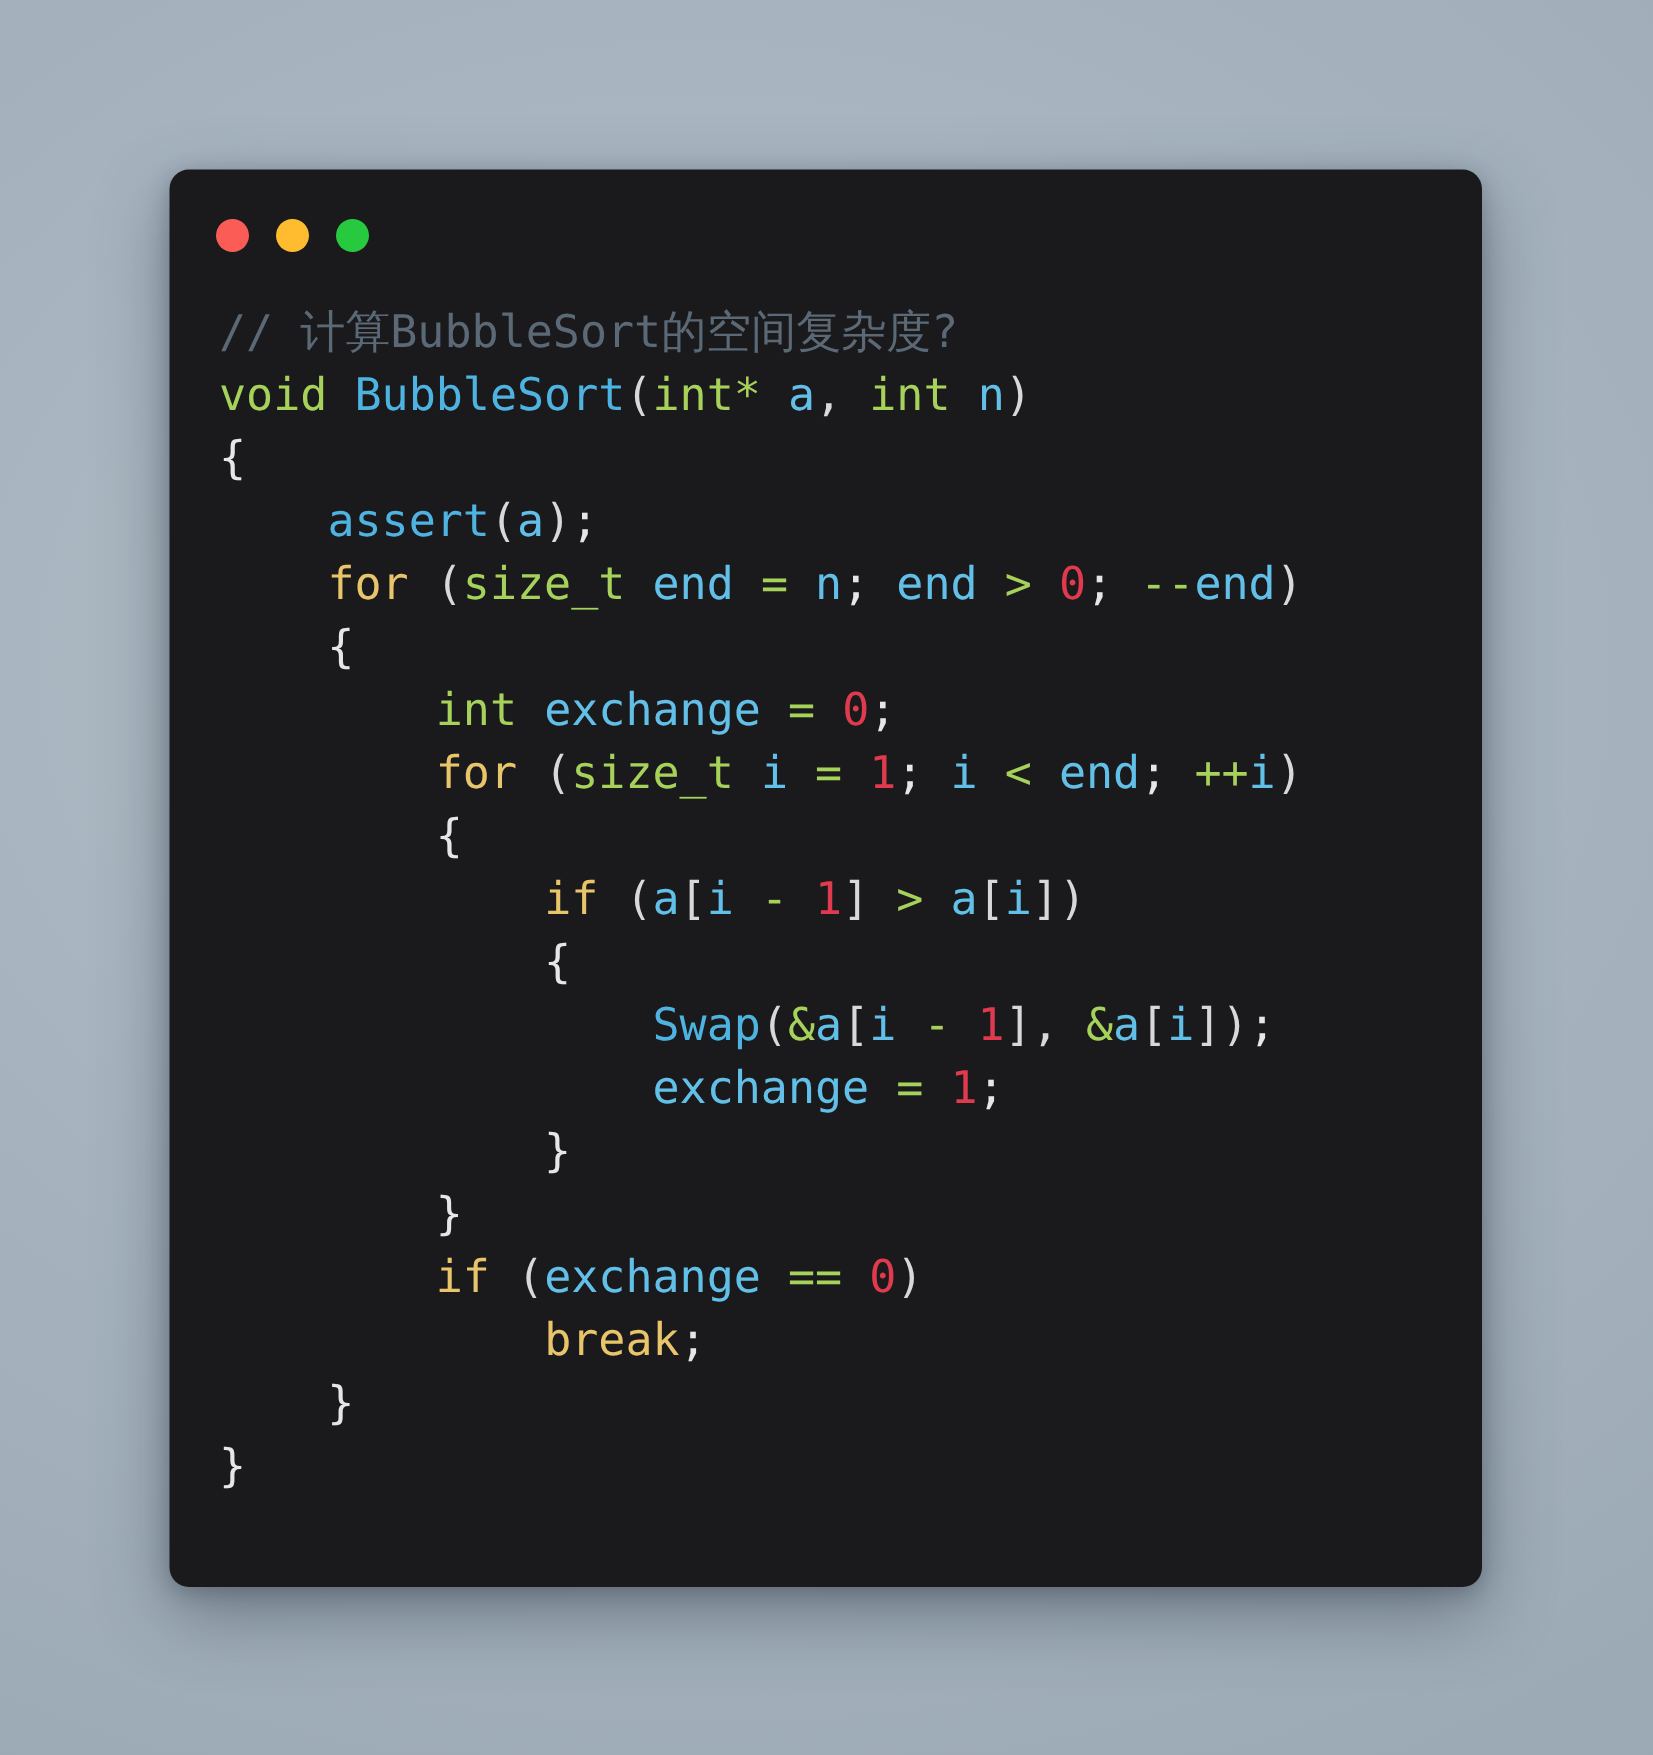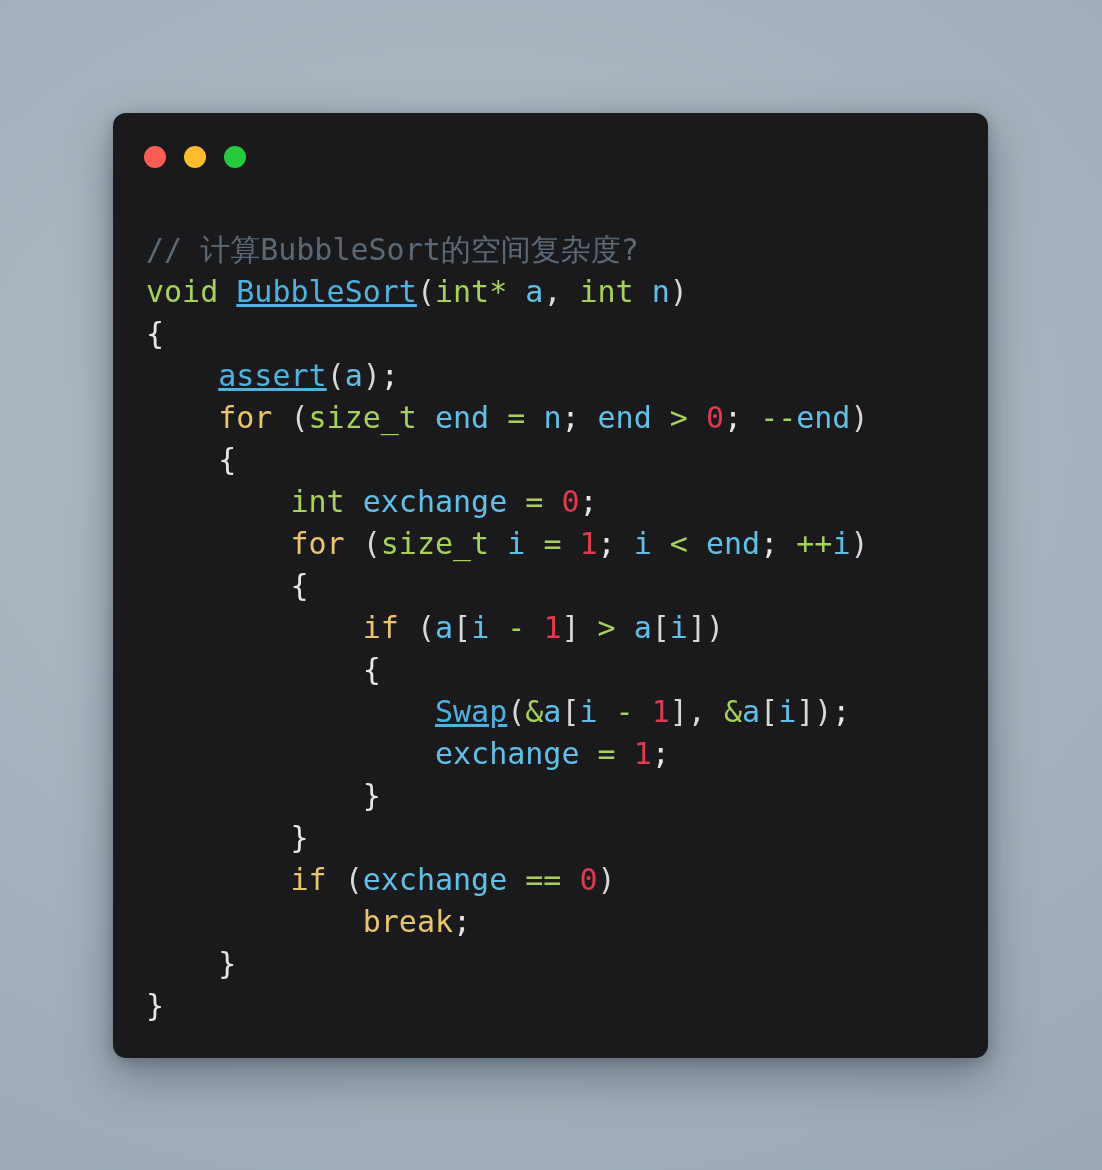--- a/index.html
+++ b/index.html
@@ -55,32 +55,31 @@
     left: 0;
     top: 88px;
     width: 100%;
     padding: 0 0 0 33px;
     box-sizing: border-box;
     font-family: "DejaVu Sans Mono", monospace;
     font-size: 30px;
     line-height: 42px;
     white-space: pre;
     letter-spacing: 0px;
-    margin-top: 28px;
   }
   .line {
     height: 42px;
     white-space: pre;
   }
 
   
   .tok-comment  { color: #5b6876; }
   .tok-type     { color: #a6d15b; }
   .tok-keyword  { color: #e8c46a; }
-  .tok-func     { color: #4eb3e0; text-decoration: underline; }
+  .tok-func     { color: #4eb3e0; }
   .tok-var      { color: #62c0e8; }
   .tok-num      { color: #e03a4e; }
   .tok-op       { color: #a6d15b; }
   .tok-punct    { color: #d8d8d8; }
   .tok-plain    { color: #e6e6e6; }
 </style>
 </head>
 <body>
 
 <div id="window" style="background: rgb(26, 26, 28);">

